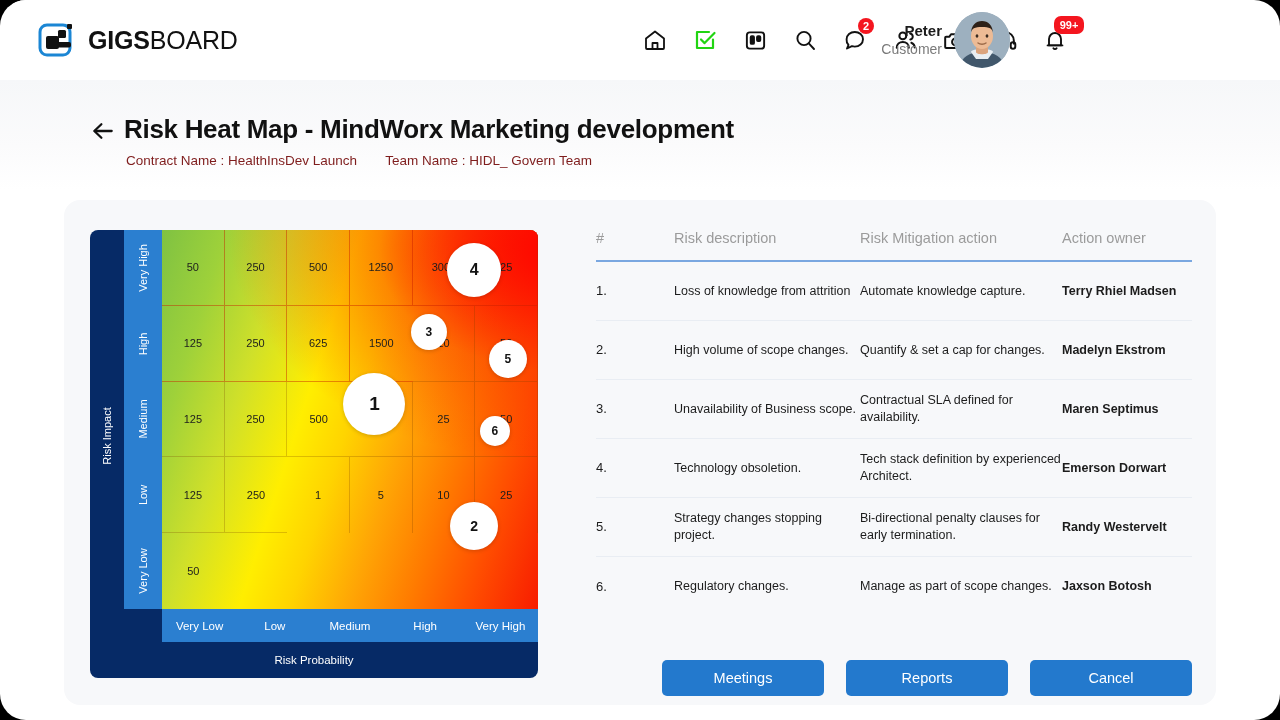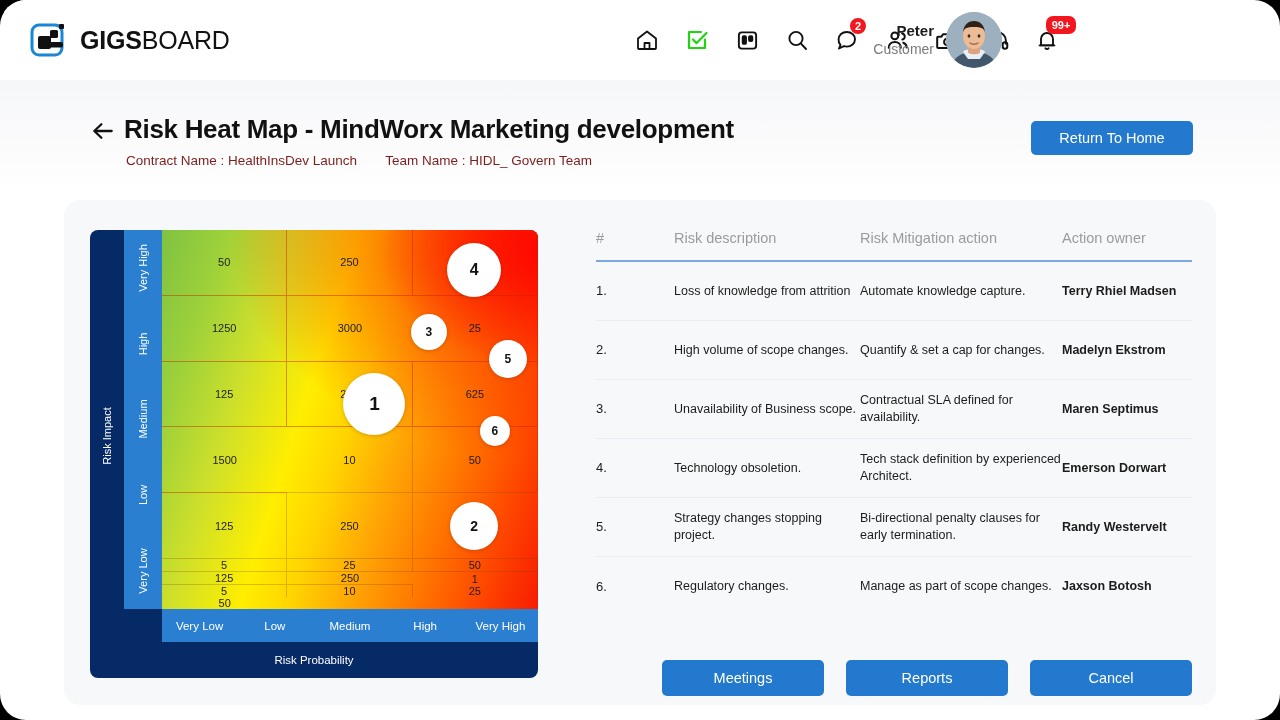--- a/index.html
+++ b/index.html
@@ -12,21 +12,21 @@
   .app {
     position: absolute; left: 0; top: 0;
     width: 1280px; height: 720px;
     background: #ffffff;
     border-radius: 26px;
     overflow: hidden;
   }
 
   
   .topbar {
-    position: absolute; left: 4px; top: 0; width: 1024px; height: 80px;
+    position: absolute; left: 12px; top: 0; width: 1024px; height: 80px;
     background: #ffffff;
     display: flex; align-items: center;
   }
   .logo-wrap {
     display: flex; align-items: center; gap: 10px;
     margin-left: 26px;
   }
   .logo-mark { width: 40px; height: 40px; display: block; }
   .logo-text {
     font-size: 25px; font-weight: 700; letter-spacing: -0.2px;
@@ -149,21 +149,21 @@
         #ffee00 40%,
         #ffd400 50%,
         #ffa505 62%,
         #ff7a00 74%,
         #ff4d00 86%,
         #f81c00 100%);
   }
   .hm-cells {
     position: absolute; inset: 0;
     display: grid;
-    grid-template-columns: repeat(3, 1fr);
+    grid-template-columns: repeat(6, 1fr);
     grid-template-rows: repeat(5, 1fr);
   }
   .hm-cell {
     display: flex; align-items: center; justify-content: center;
     font-size: 11px; color: #1d1d1d;
     border-right: 1px solid rgba(120,60,0,0.25);
     border-bottom: 1px solid rgba(120,60,0,0.25);
   }
   .hm-cell.r0, .hm-cell.r1 { border-color: rgba(200,30,0,0.45); }
   .hm-cell.c4 { border-right: none; }
@@ -358,21 +358,20 @@
     </svg>
   </div>
 
   <div class="page-title">Risk Heat Map - MindWorx Marketing development</div>
 
   <div class="subline">
     <span>Contract Name : HealthInsDev Launch</span>
     <span>Team Name : HIDL_ Govern Team</span>
   </div>
 
-  <button class="home-btn">Return To Home</button>
 
   <div class="content-card"></div>
 
   <div class="heatmap">
 
     <div class="hm-ylabel">
       <span>Risk Impact</span>
     </div>
 
     <div class="hm-ycats" id="ycats">

